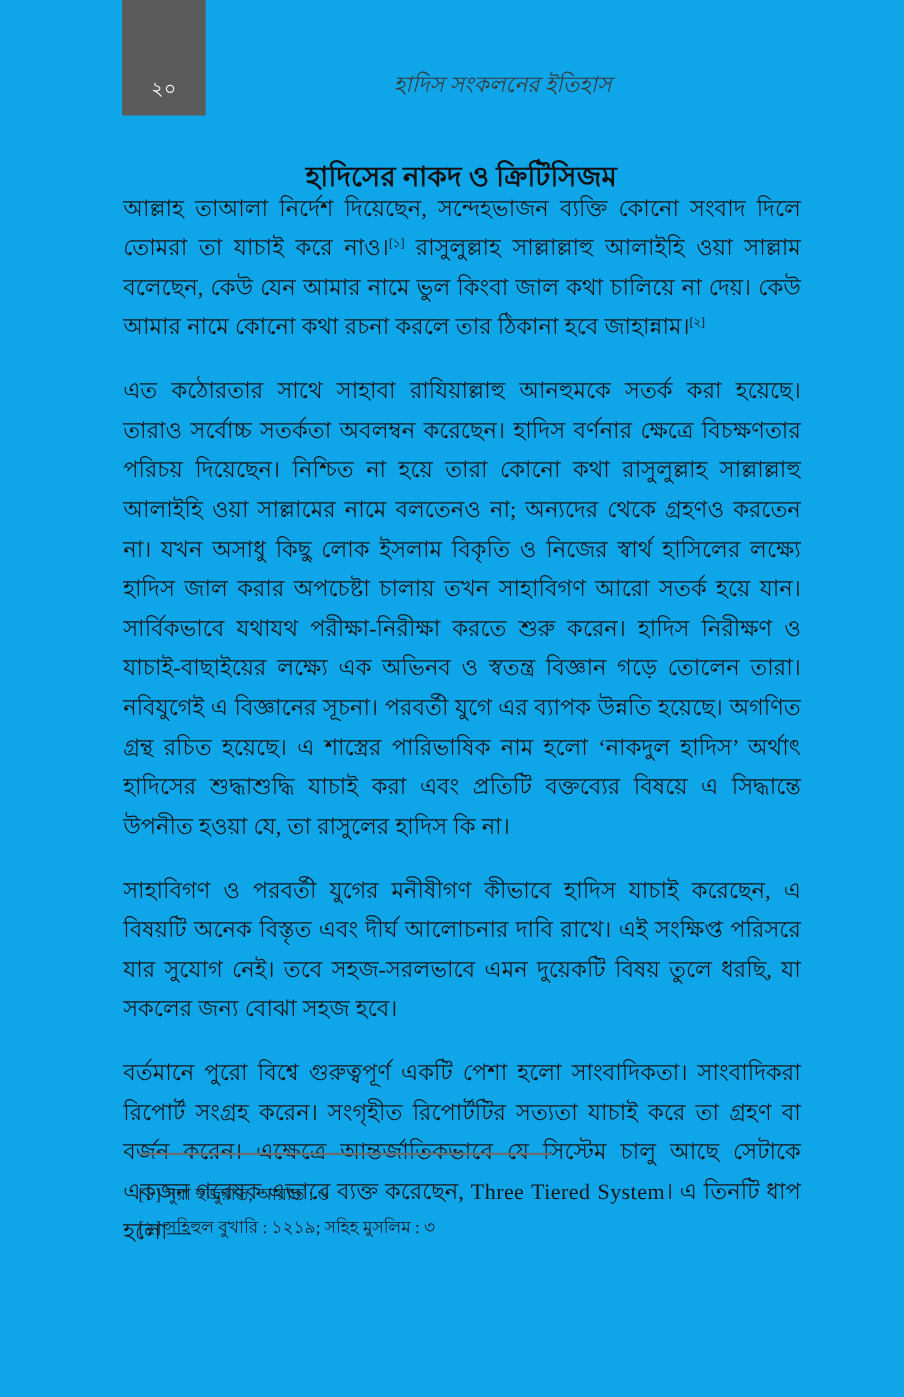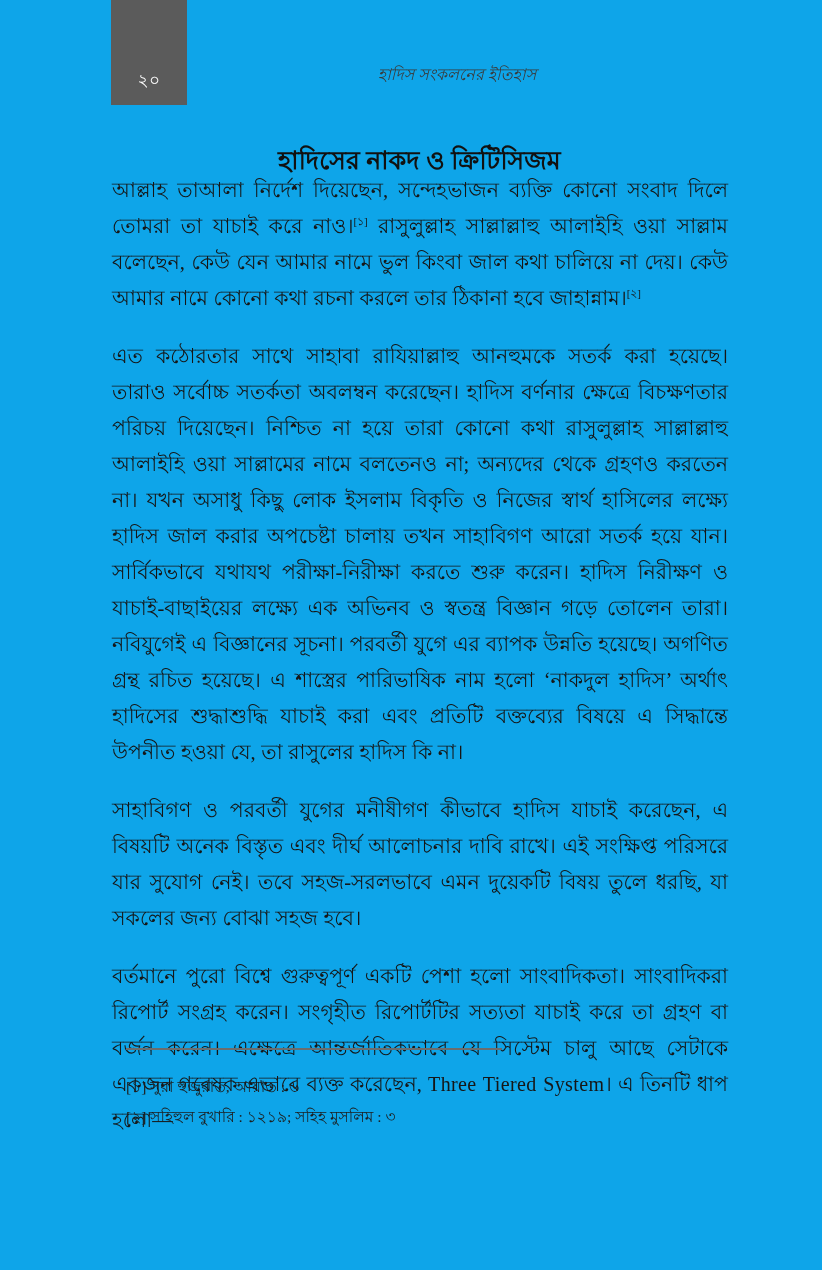--- a/index.html
+++ b/index.html
@@ -52,21 +52,21 @@
     letter-spacing: 0.5px;
     line-height: 1;
   }
   .running-title {
     position: absolute;
     left: 187px;
     top: 62px;
     width: 540px;
     text-align: center;
     font-style: italic;
-    font-size: 16px;
+    font-size: 20px;
     color: #3a3a3a;
     font-family: "Liberation Serif", "DejaVu Serif", serif;
     white-space: nowrap;
   }
 
   
   .chapter-title {
     position: absolute;
     left: 112px;
     top: 124px;

